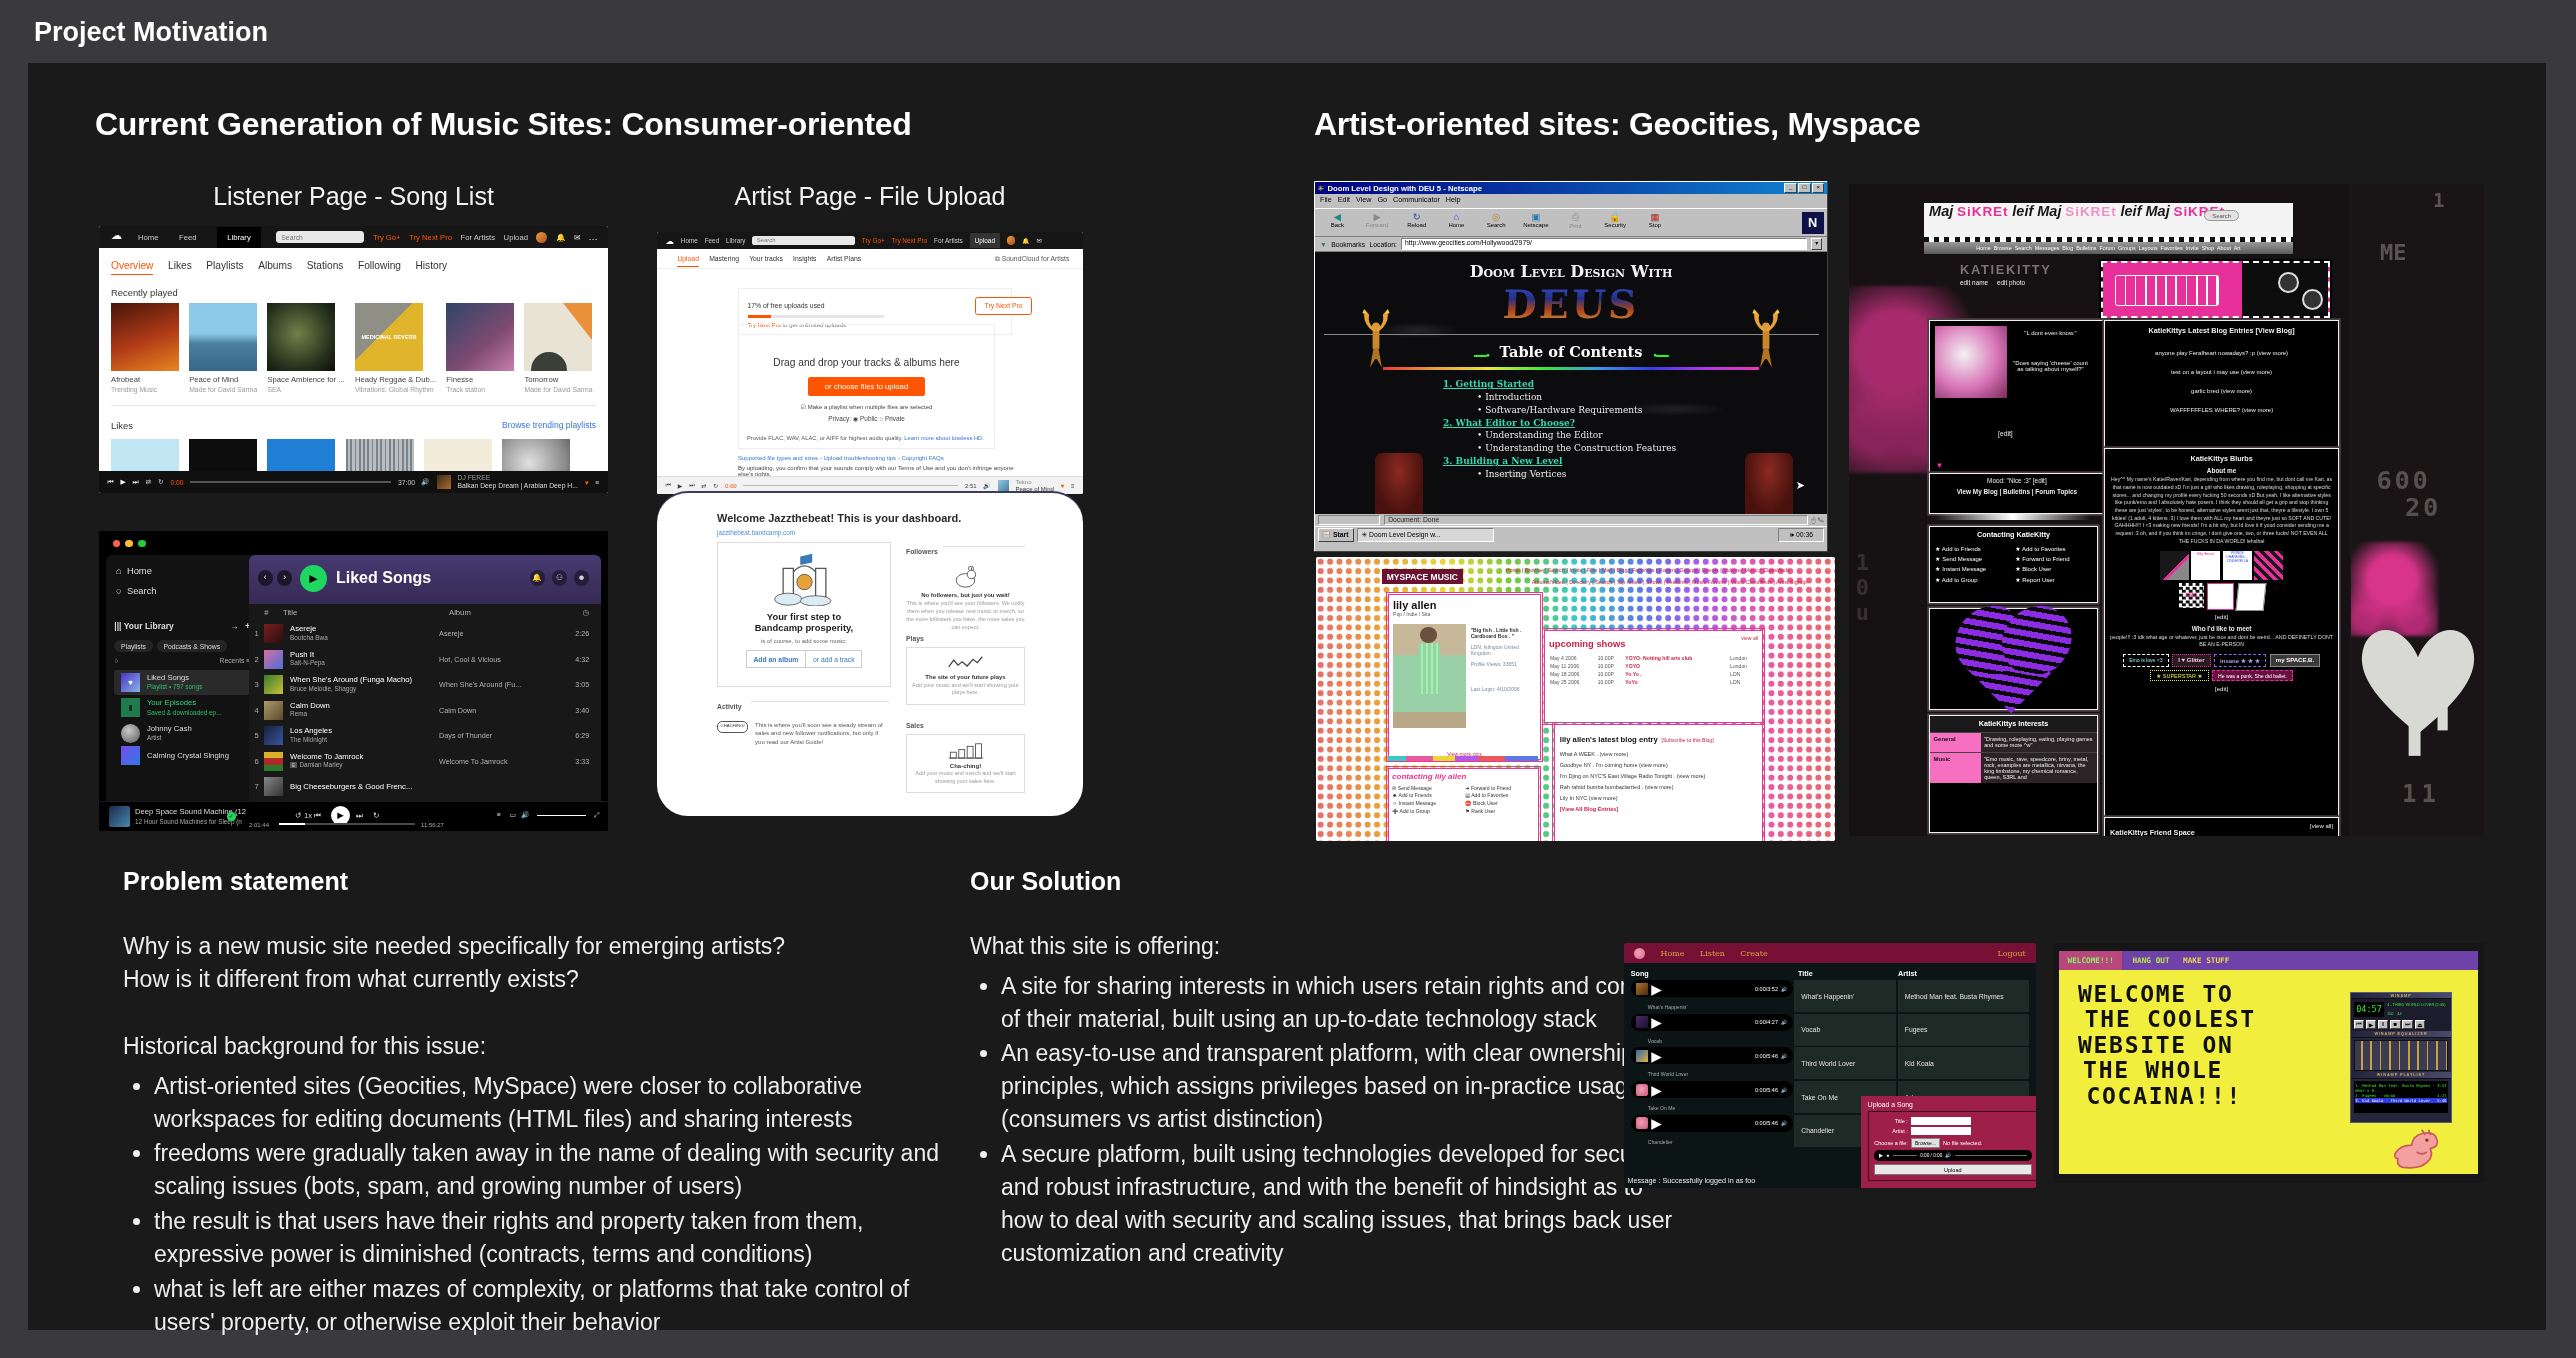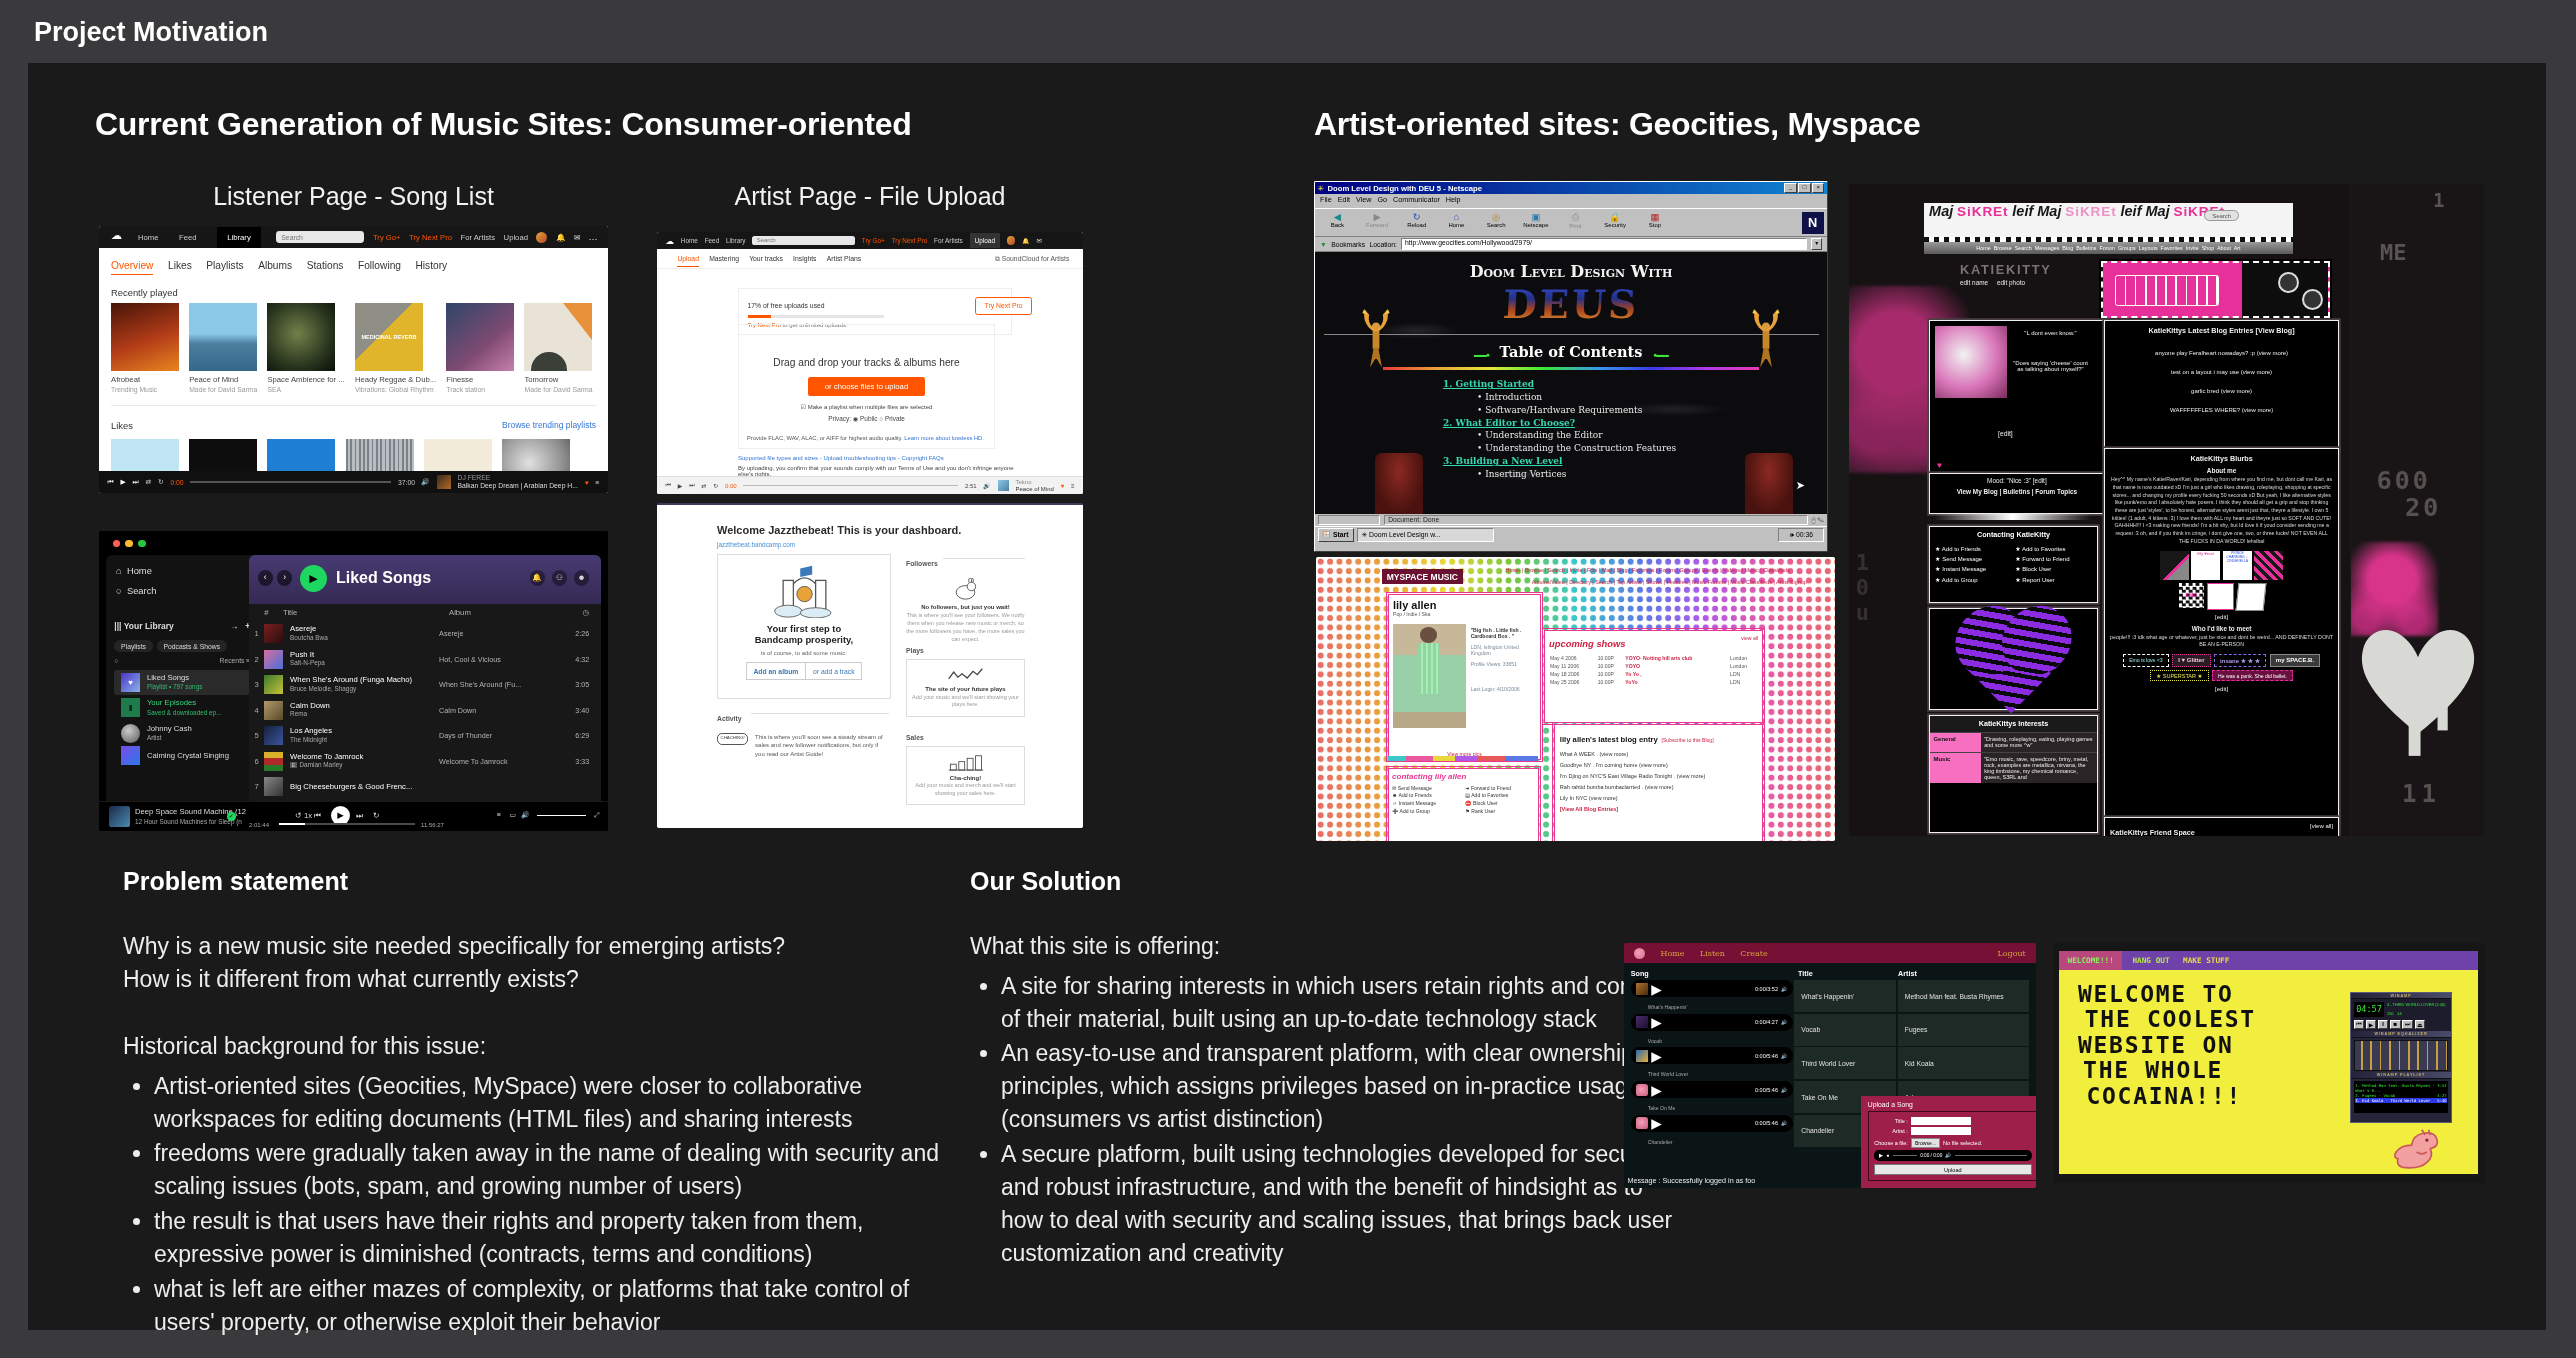--- a/index.html
+++ b/index.html
@@ -403,21 +403,21 @@
       <span style="width:11px;height:11px;background:linear-gradient(135deg,#8cc8e8,#4a7f9e);display:inline-block;"></span>
       <span style="display:inline-block;line-height:6.8px;">
         <span style="color:#888;display:block;">Tekno</span>
         <span style="color:#333;display:block;">Peace of Mind</span>
       </span>
       <span style="color:#ff5500;">♥</span>
       <span>≡</span>
     </div>
   </div>
 
-  <div class="shot" style="left:629px;top:440px;width:426px;height:323px;background:#fff;border-top:2.6px solid #3f3a5a;">
+  <div class="shot" style="left:629px;top:428px;width:426px;height:323px;background:#fff;border-top:2.6px solid #3f3a5a;border-radius:31px;">
     <div class="abs" style="left:60px;top:19px;font-size:11px;font-weight:bold;color:#2a2a2a;">Welcome Jazzthebeat! This is your dashboard.</div>
     <div class="abs" style="left:60px;top:36px;font-size:6.4px;color:#4a8fd4;">jazzthebeat.bandcamp.com</div>
     <div class="abs" style="left:60px;top:49px;width:172px;height:143px;border:0.9px solid #ddd;text-align:center;">
       <svg width="77" height="53" style="margin:10.2px auto 0;" viewBox="0 0 90 62">
         <rect x="20" y="18" width="12" height="34" fill="none" stroke="#555" stroke-width="1.5"></rect>
         <rect x="58" y="18" width="12" height="34" fill="none" stroke="#555" stroke-width="1.5"></rect>
         <path d="M32 22 Q45 8 58 22" fill="none" stroke="#555" stroke-width="1.5"></path>
         <polygon points="40,4 54,1 54,11 40,14" fill="#3a7ab8"></polygon>
         <circle cx="45" cy="34" r="9" fill="#e8a23a" stroke="#555"></circle>
         <ellipse cx="26" cy="54" rx="16" ry="7" fill="#dcecf4" stroke="#555" stroke-width="1"></ellipse>
@@ -587,21 +587,21 @@
           <span>➜ <span>Forward to Friend</span></span>
           <span>☻ <span>Add to Friends</span></span>
           <span>▤ <span>Add to Favorites</span></span>
           <span>☺ <span>Instant Message</span></span>
           <span>⛔ <span>Block User</span></span>
           <span>➕ <span>Add to Group</span></span>
           <span>⚑ <span>Rank User</span></span>
         </div>
       </div>
       <div class="mscard" style="left:228px;top:73px;width:209px;height:82px;padding:4.3px;">
-        <span style="font-size:9.4px;font-weight:bold;color:#cc2244;font-style:italic;">upcoming shows</span>
+        <span style="font-size:9.4px;font-weight:bold;color:#cc2244;">upcoming shows</span>
         <span style="float:right;font-size:5.1px;color:#cc2244;">view all</span>
         <table style="width:100%;margin-top:3.4px;font-size:5.1px;color:#555;border-collapse:collapse;">
           <tbody>
               <tr>
                 <td>May 4 2006</td>
                 <td>10:00P</td>
                 <td style="color:#cc2244;font-weight:bold;">YOYO- Notting hill arts club</td>
                 <td>London</td>
               </tr>
           <tr>

